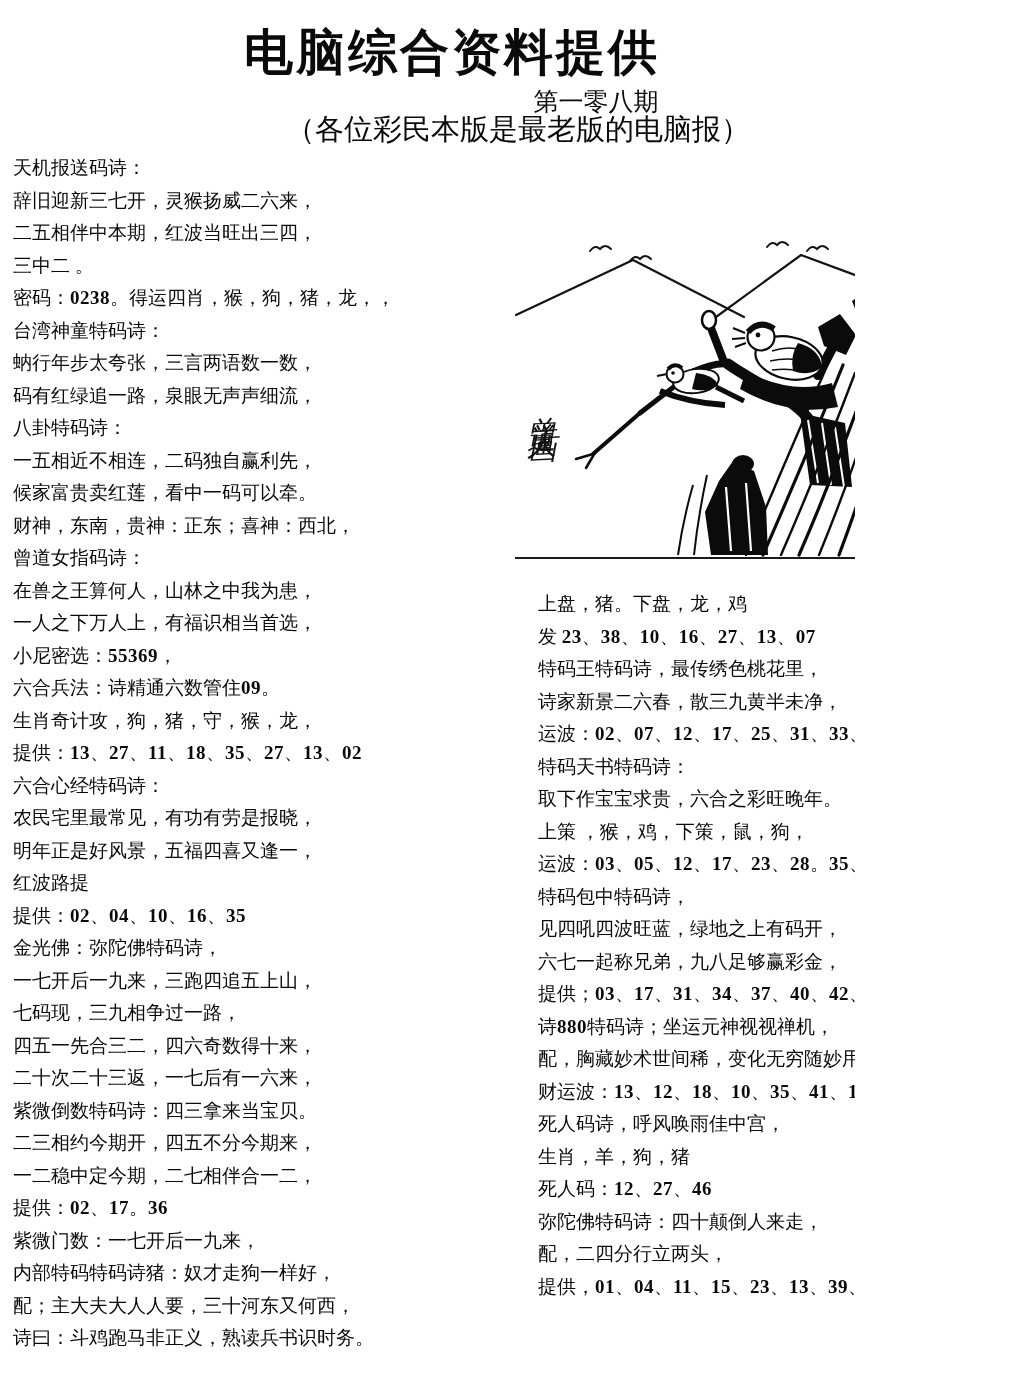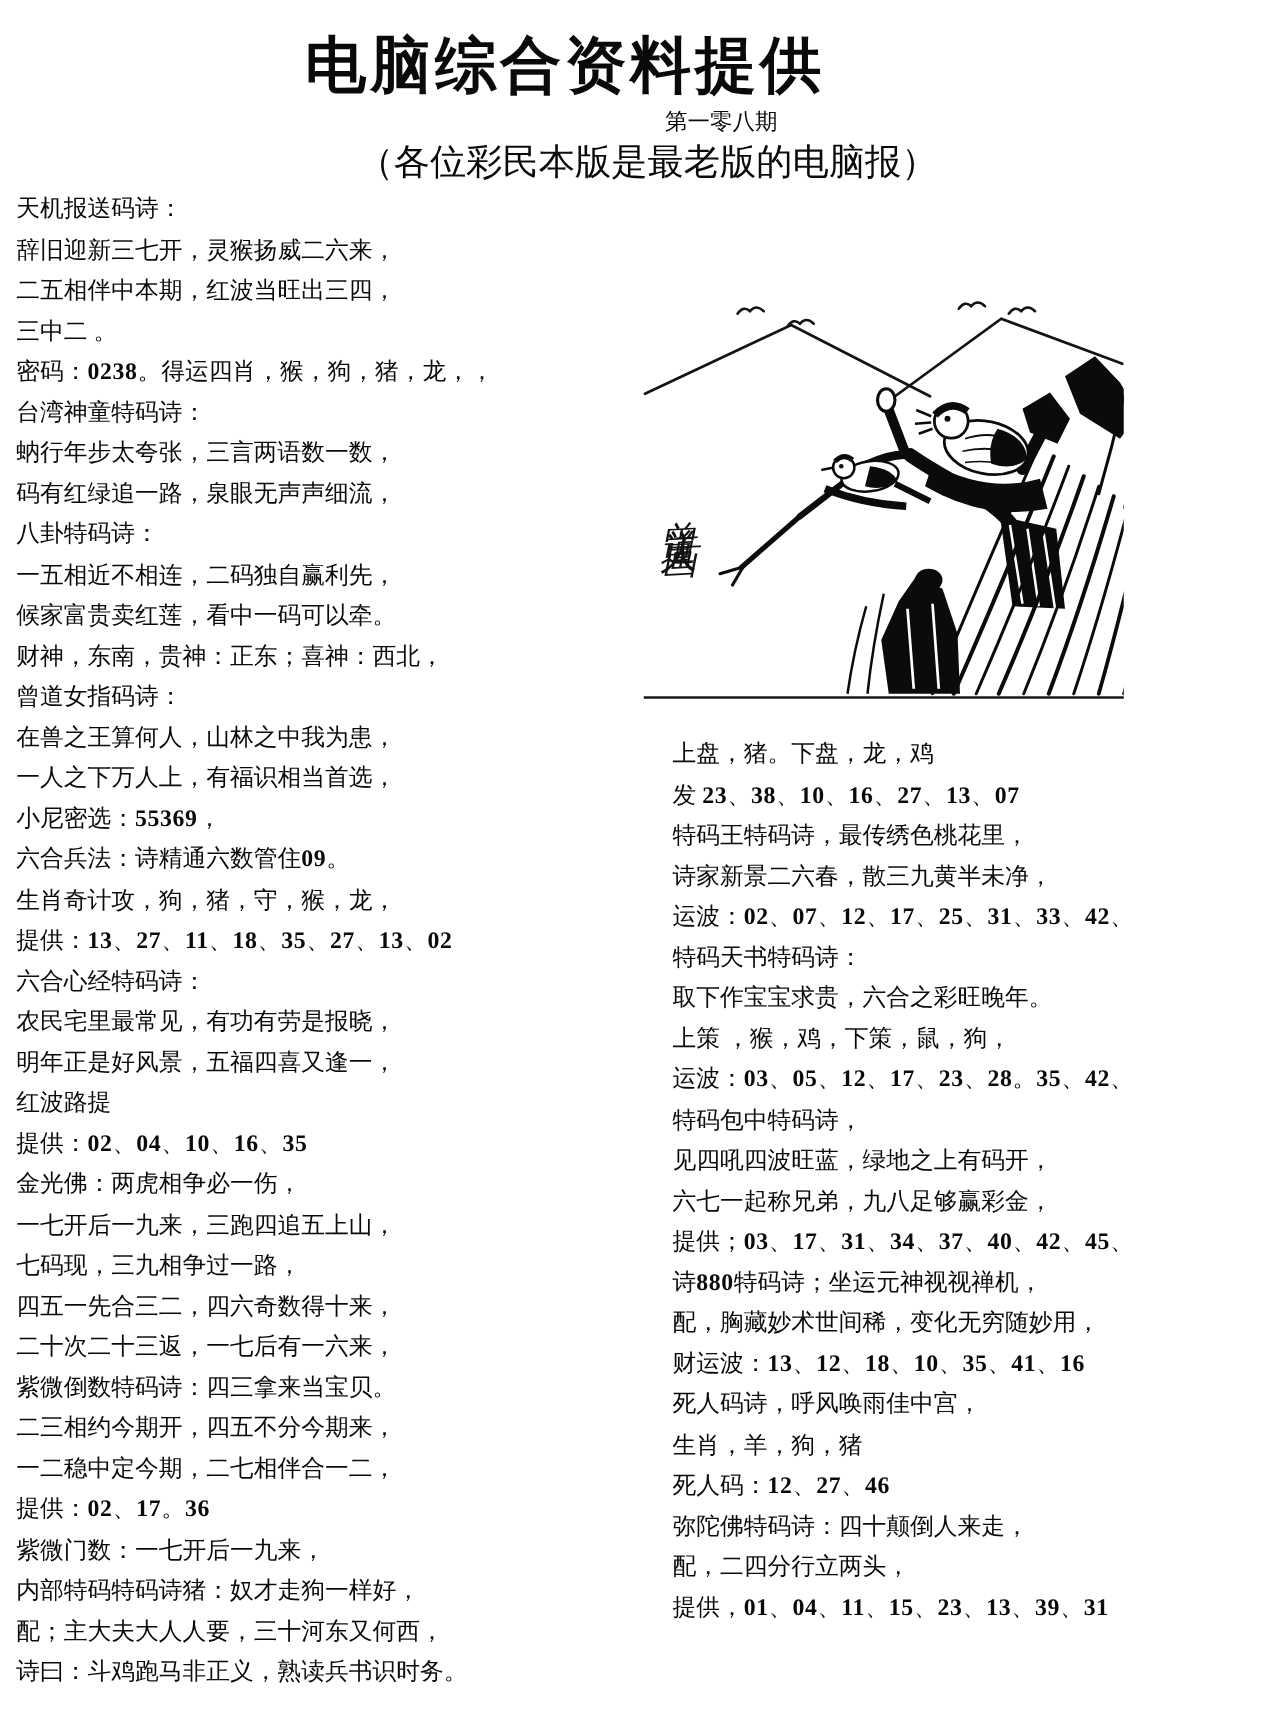--- a/index.html
+++ b/index.html
@@ -1,31 +1,31 @@
 <!DOCTYPE html>
 <html><head>
 <meta charset="utf-8">
 <style>
   html,body{margin:0;padding:0;}
   body{
     width:1023px;height:1388px;background:#ffffff;color:#0a0a0a;
     font-family:"Liberation Serif","DejaVu Serif",serif;
     -webkit-font-smoothing:antialiased;
   }
-  .page{position:relative;width:855px;height:1388px;background:#fff;overflow:hidden;padding-left:44px;}
+  .page{position:relative;width:855px;height:1388px;background:#fff;overflow:hidden;}
 
   .hdr-title{
     position:absolute;top:20px;left:452px;transform:translateX(-50%);
     font-family:"Liberation Sans","DejaVu Sans",sans-serif;
     font-weight:bold;font-size:49px;letter-spacing:3px;white-space:nowrap;
   }
   .hdr-issue{
-    position:absolute;top:85px;left:577px;transform:translateX(-50%);
+    position:absolute;top:85px;left:596px;transform:translateX(-50%);
     font-family:"Liberation Sans","DejaVu Sans",sans-serif;
-    font-size:18px;white-space:nowrap;
+    font-size:25px;white-space:nowrap;
   }
   .hdr-note{
     position:absolute;top:110px;left:518px;transform:translateX(-50%);
     font-family:"Liberation Sans","DejaVu Sans",sans-serif;
     font-size:29px;font-weight:500;white-space:nowrap;
   }
 
   .col{position:absolute;font-size:19px;line-height:32.5px;white-space:nowrap;}
   .col .tline{height:32.5px;}
   .col.left{left:13px;top:152px;width:494px;}
@@ -166,21 +166,21 @@
       <div class="tline">一人之下万人上，有福识相当首选，</div>
       <div class="tline">小尼密选：<b>55369</b>，</div>
       <div class="tline">六合兵法：诗精通六数管住<b>09</b>。</div>
       <div class="tline">生肖奇计攻，狗，猪，守，猴，龙，</div>
       <div class="tline">提供：<b>13</b>、<b>27</b>、<b>11</b>、<b>18</b>、<b>35</b>、<b>27</b>、<b>13</b>、<b>02</b></div>
       <div class="tline">六合心经特码诗：</div>
       <div class="tline">农民宅里最常见，有功有劳是报晓，</div>
       <div class="tline">明年正是好风景，五福四喜又逢一，</div>
       <div class="tline">红波路提</div>
       <div class="tline">提供：<b>02</b>、<b>04</b>、<b>10</b>、<b>16</b>、<b>35</b></div>
-      <div class="tline">金光佛：两虎相争必一伤，</div>
+      <div class="tline">金光佛：弥陀佛特码诗，</div>
       <div class="tline">一七开后一九来，三跑四追五上山，</div>
       <div class="tline">七码现，三九相争过一路，</div>
       <div class="tline">四五一先合三二，四六奇数得十来，</div>
       <div class="tline">二十次二十三返，一七后有一六来，</div>
       <div class="tline">紫微倒数特码诗：四三拿来当宝贝。</div>
       <div class="tline">二三相约今期开，四五不分今期来，</div>
       <div class="tline">一二稳中定今期，二七相伴合一二，</div>
       <div class="tline">提供：<b>02</b>、<b>17</b>。<b>36</b></div>
       <div class="tline">紫微门数：一七开后一九来，</div>
       <div class="tline">内部特码特码诗猪：奴才走狗一样好，</div>

